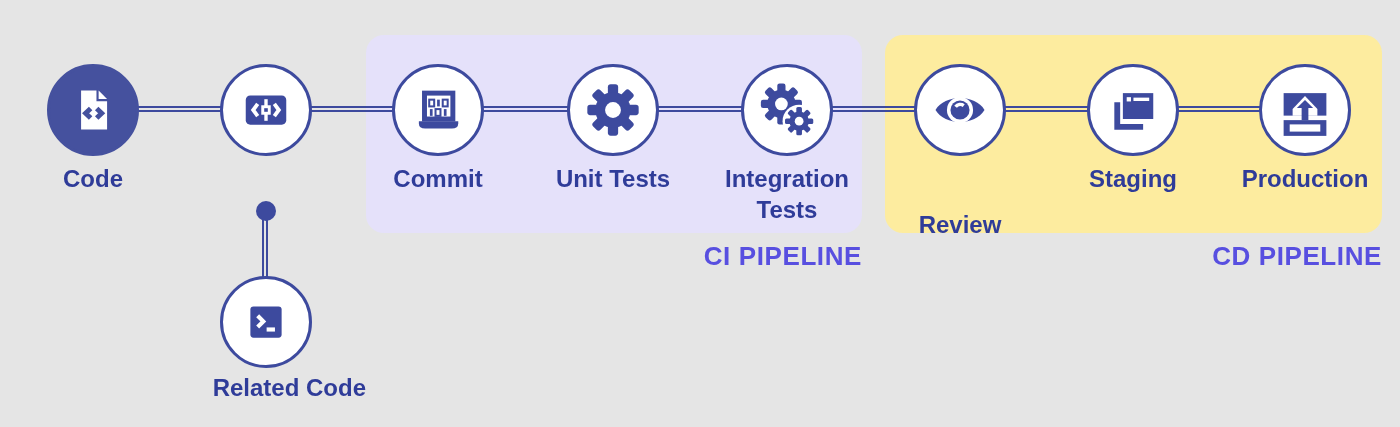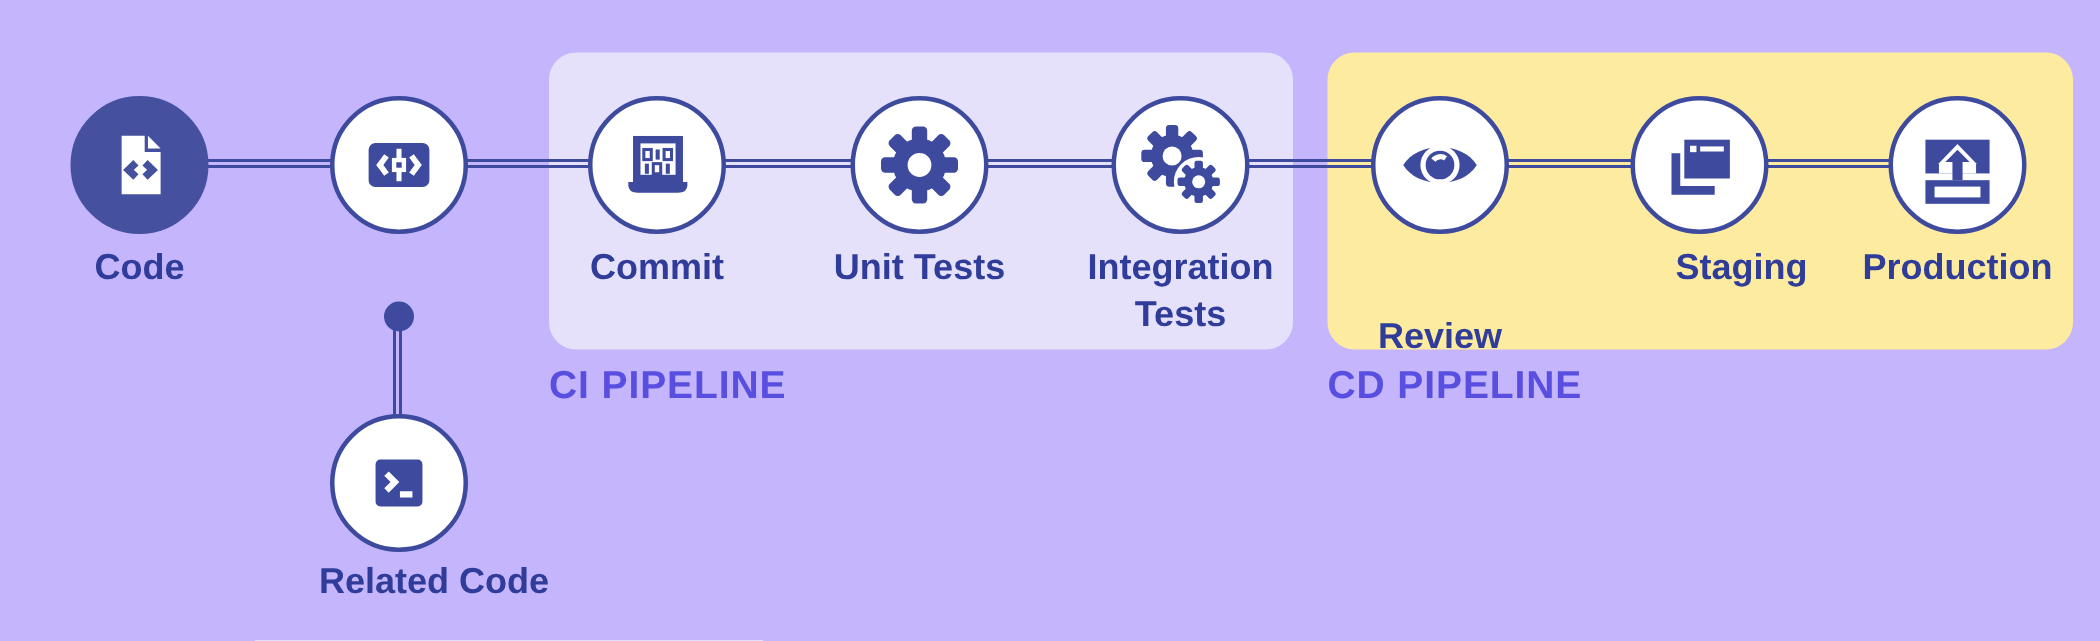--- a/index.html
+++ b/index.html
@@ -1,25 +1,25 @@
 <!DOCTYPE html>
 <html><head>
 <meta charset="utf-8">
 <style>
   html,body{margin:0;padding:0;background:#ffffff;}
   .canvas{
-    position:relative;width:1400px;height:427px;background:#c4b5fd;
+    position:relative;width:1400px;height:427px;background:#e5e5e5;
     font-family:"Liberation Sans", sans-serif;overflow:hidden;
   }
   .group-box{position:absolute;top:35px;height:198px;border-radius:18px;z-index:1;}
   .group-box.ci{left:366px;width:496px;background:#E5E1FA;}
   .group-box.cd{left:885px;width:497px;background:#FDEC9F;}
   .group-label{
     position:absolute;top:241px;font-size:26px;font-weight:700;color:#584FE0;
-    text-align:left;letter-spacing:0.6px;z-index:2;
+    text-align:right;letter-spacing:0.6px;z-index:2;
   }
   .group-label.ci{left:366px;width:496px;}
   .group-label.cd{left:885px;width:497px;}
   .hline{
     position:absolute;left:93px;top:106px;width:1212px;height:2px;
     border-top:2.5px solid #3D4A9E;border-bottom:2.5px solid #3D4A9E;
     background:transparent;z-index:2;
   }
   .vline{
     position:absolute;left:262px;top:211px;width:2px;height:67px;
@@ -37,21 +37,21 @@
   }
   .node.filled{background:#45519E;border-color:#45519E;}
   .node-label{
     position:absolute;top:163px;width:200px;text-align:center;
     font-size:24px;font-weight:700;color:#2F3C99;line-height:1.3;z-index:2;
   }
   .node-label.wrap{width:160px;}
   .node-label.related{top:372px;text-align:right;}
   .l-code{left:-7px;} .l-commit{left:166px;} .l-build{left:338px;}
   .l-unit{left:513px;} .l-integration{left:707px;} .l-review{left:860px;margin-top:46px;}
-  .l-staging{left:1061px;} .l-production{left:1205px;} .l-related{left:166px;}
+  .l-staging{left:1033px;} .l-production{left:1205px;} .l-related{left:166px;}
   .n-code{left:47px;top:64px;} .n-commit{left:220px;top:64px;}
   .n-build{left:392px;top:64px;} .n-unit{left:567px;top:64px;}
   .n-integration{left:741px;top:64px;} .n-review{left:914px;top:64px;}
   .n-staging{left:1087px;top:64px;} .n-production{left:1259px;top:64px;}
   .n-related{left:220px;top:276px;}
   svg{display:block;}
 </style>
 </head>
 <body>
 

